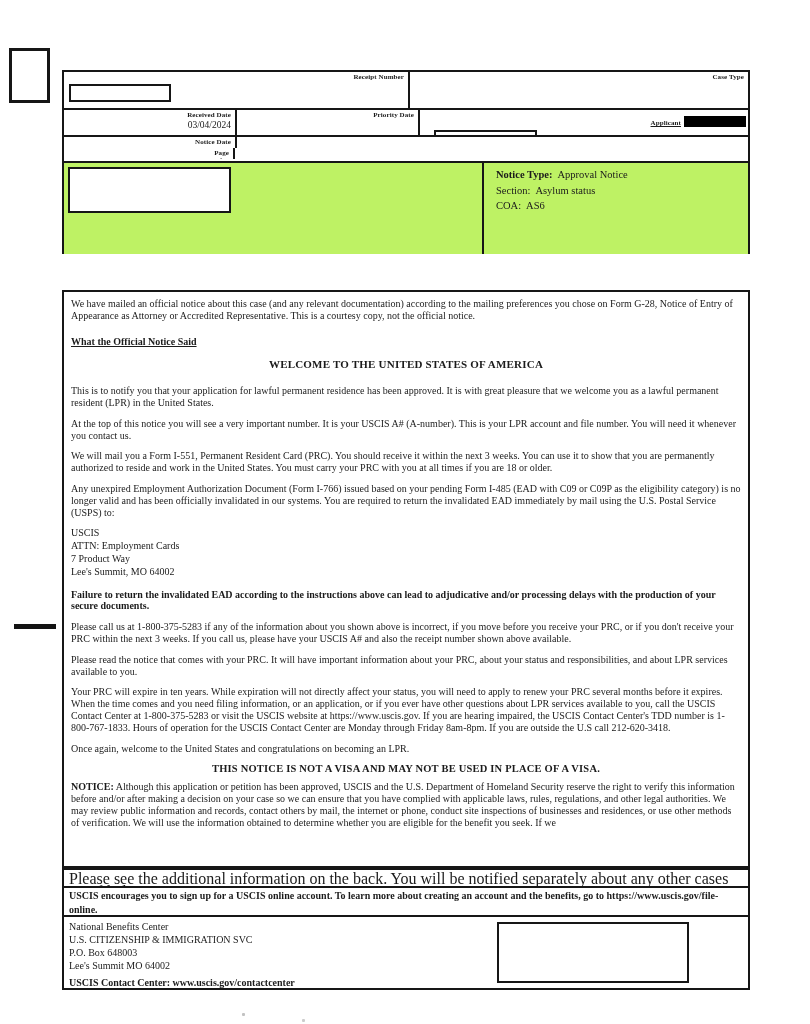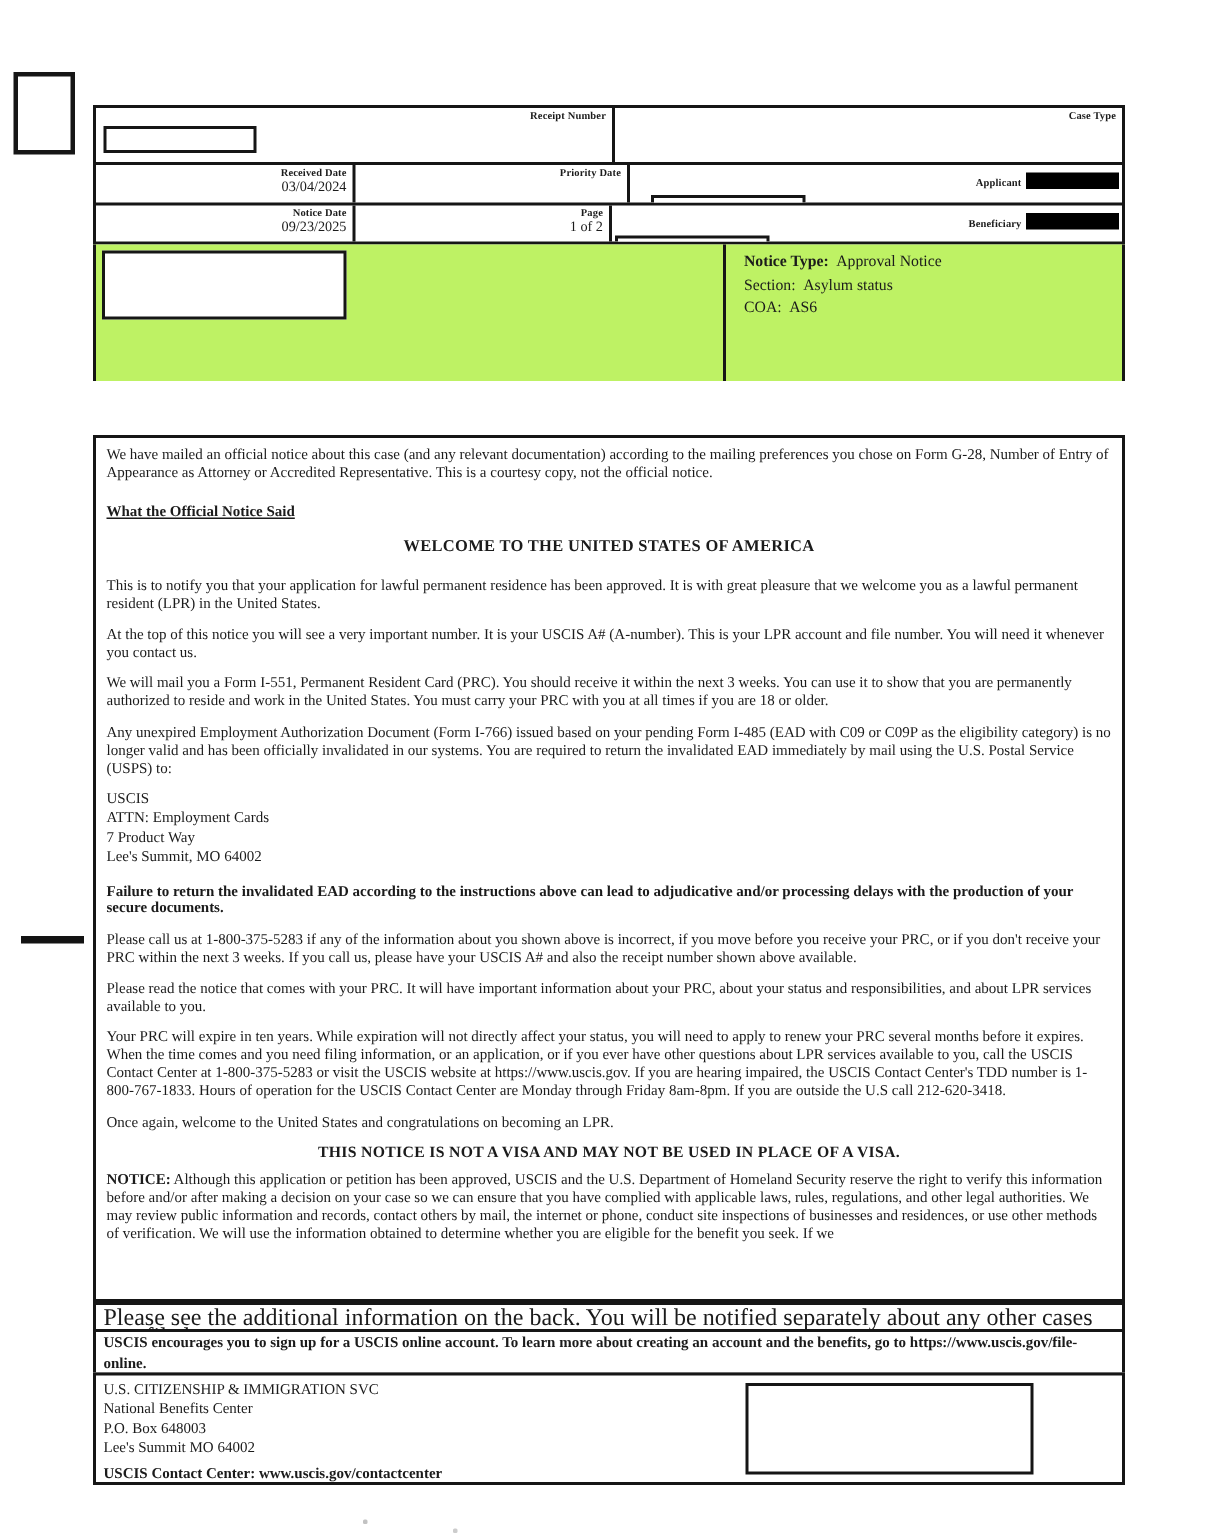--- a/index.html
+++ b/index.html
@@ -15,27 +15,27 @@
   .dot { position:absolute; border-radius:1px; }
   .dot1 { left:242px; top:1013px; width:3px; height:3px; background:#c2c2c2; }
   .dot2 { left:302px; top:1019px; width:3px; height:3px; background:#cccccc; }
 
   
   .header-table { position:absolute; left:62px; top:70px; width:688px; border:2px solid #161616; background:#fff; }
   .h-row { display:flex;text-align:right; }
   .h-row2, .h-row3 { border-top:2px solid #161616; }
   .h-row1 { height:36px; }
   .h-row2 { height:27px;gap:12px; }
-  .h-row3 { height:26px; }
+  .h-row3 { height:26px;flex-direction:column; }
   .hc { padding:1px 4px; overflow:hidden; }
   .hc-receipt { width:346px; border-right:2px solid #161616; }
   .hc-casetype { flex:1; }
   .hc-a { width:173px; border-right:2px solid #161616; }
   .hc-b { width:171px; border-right:2px solid #161616; }
-  .hc-c { flex:1; padding:1px 2px; }
+  .hc-c { flex:1; padding:1px 2px;text-decoration:underline; }
   .flabel { font-size:7px; font-weight:bold; letter-spacing:0.1px; line-height:9px; }
   .fvalue { font-size:9.5px; line-height:11px; }
   .casetype-val { font-size:9.5px; line-height:12px; margin-top:1px; }
   .receipt-box { margin-top:2px; margin-left:1px; width:102px; height:18px; border:2.5px solid #161616; background:#fff; }
   .redact-line { white-space:nowrap; }
   .redact-black { display:inline-block; width:62px; height:11px; background:#000; vertical-align:-2px; margin-left:3px; }
   .redact-white { width:103px; height:10px; border:2px solid #161616; background:#fff; margin-top:1px; }
 
   
   .notice-section { position:absolute; left:62px; top:163px; width:688px; height:91px; border-left:2px solid #161616; border-right:2px solid #161616; display:flex; background:#bef264; }
@@ -122,21 +122,21 @@
       <div class="window-box"></div>
     </div>
     <div class="ns-right">
       <div class="ns-line"><b>Notice Type:</b><span class="ns-gap"></span><span>Approval Notice</span></div>
       <div class="ns-line"><span>Section:</span><span class="ns-gap"></span><span>Asylum status</span></div>
       <div class="ns-line"><span>COA:</span><span class="ns-gap"></span><span>AS6</span></div>
     </div>
   </div>
 
   <div class="body-box">
-    <p class="p-intro">We have mailed an official notice about this case (and any relevant documentation) according to the mailing preferences you chose on Form G-28, Number of Entry of Appearance as Attorney or Accredited Representative. This is a courtesy copy, not the official notice.</p>
+    <p class="p-intro">We have mailed an official notice about this case (and any relevant documentation) according to the mailing preferences you chose on Form G-28, Notice of Entry of Appearance as Attorney or Accredited Representative. This is a courtesy copy, not the official notice.</p>
     <p class="p-underline">What the Official Notice Said</p>
     <p class="p-welcome">WELCOME TO THE UNITED STATES OF AMERICA</p>
     <p>This is to notify you that your application for lawful permanent residence has been approved. It is with great pleasure that we welcome you as a lawful permanent resident (LPR) in the United States.</p>
     <p>At the top of this notice you will see a very important number. It is your USCIS A# (A-number). This is your LPR account and file number. You will need it whenever you contact us.</p>
     <p>We will mail you a Form I-551, Permanent Resident Card (PRC). You should receive it within the next 3 weeks. You can use it to show that you are permanently authorized to reside and work in the United States. You must carry your PRC with you at all times if you are 18 or older.</p>
     <p>Any unexpired Employment Authorization Document (Form I-766) issued based on your pending Form I-485 (EAD with C09 or C09P as the eligibility category) is no longer valid and has been officially invalidated in our systems. You are required to return the invalidated EAD immediately by mail using the U.S. Postal Service (USPS) to:</p>
     <div class="addr-block">
       <div class="addr">USCIS</div>
       <div class="addr">ATTN: Employment Cards</div>
       <div class="addr">7 Product Way</div>
@@ -148,22 +148,22 @@
     <p>Your PRC will expire in ten years. While expiration will not directly affect your status, you will need to apply to renew your PRC several months before it expires. When the time comes and you need filing information, or an application, or if you ever have other questions about LPR services available to you, call the USCIS Contact Center at 1-800-375-5283 or visit the USCIS website at https://www.uscis.gov. If you are hearing impaired, the USCIS Contact Center's TDD number is 1-800-767-1833. Hours of operation for the USCIS Contact Center are Monday through Friday 8am-8pm. If you are outside the U.S call 212-620-3418.</p>
     <p>Once again, welcome to the United States and congratulations on becoming an LPR.</p>
     <p class="p-notvisa">THIS NOTICE IS NOT A VISA AND MAY NOT BE USED IN PLACE OF A VISA.</p>
     <p><span class="notice-prefix">NOTICE:</span><span> Although this application or petition has been approved, USCIS and the U.S. Department of Homeland Security reserve the right to verify this information before and/or after making a decision on your case so we can ensure that you have complied with applicable laws, rules, regulations, and other legal authorities. We may review public information and records, contact others by mail, the internet or phone, conduct site inspections of businesses and residences, or use other methods of verification. We will use the information obtained to determine whether you are eligible for the benefit you seek. If we</span></p>
   </div>
 
   <div class="back-info-row">Please see the additional information on the back. You will be notified separately about any other cases you filed.</div>
   <div class="signup-row">USCIS encourages you to sign up for a USCIS online account. To learn more about creating an account and the benefits, go to https://www.uscis.gov/file-online.</div>
 
   <div class="footer-box">
+    <div class="addr">National Benefits Center</div>
     <div class="addr">U.S. CITIZENSHIP &amp; IMMIGRATION SVC</div>
-    <div class="addr">National Benefits Center</div>
     <div class="addr">P.O. Box 648003</div>
     <div class="addr">Lee's Summit MO 64002</div>
     <div class="contact-line">USCIS Contact Center: www.uscis.gov/contactcenter</div>
     <div class="stamp-box"></div>
   </div>
 
   <div class="dot dot1"></div>
   <div class="dot dot2"></div>
 
 </div>

